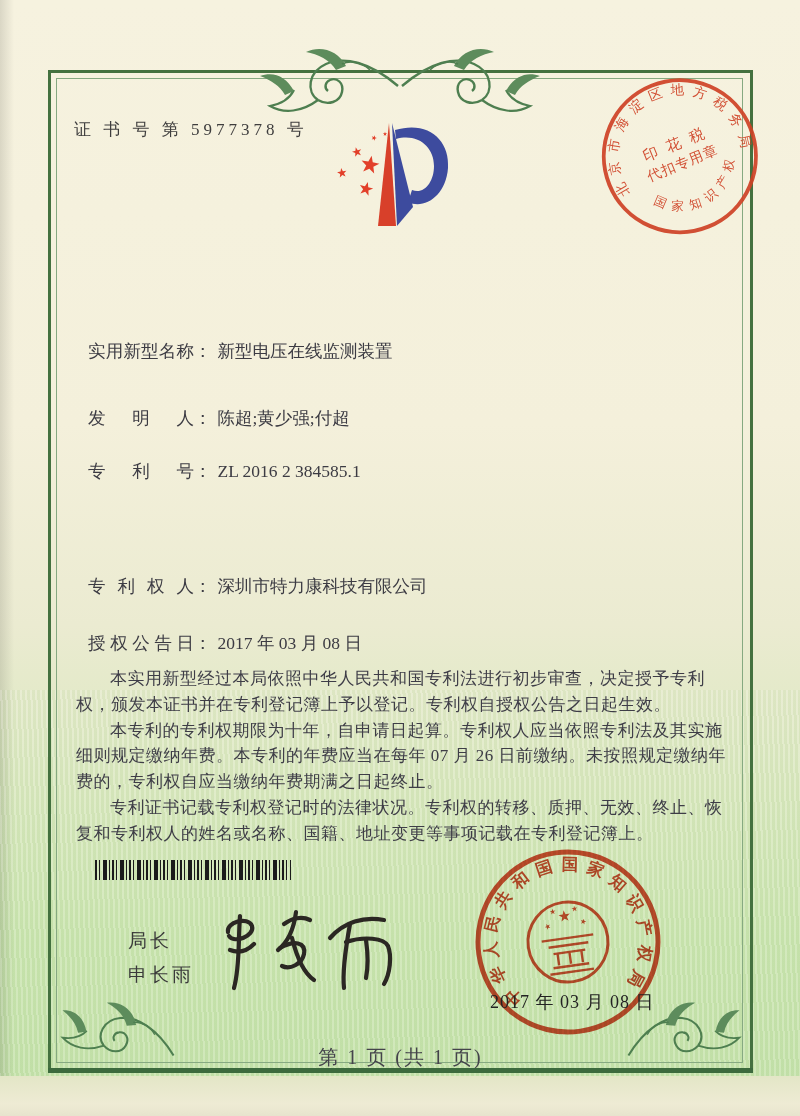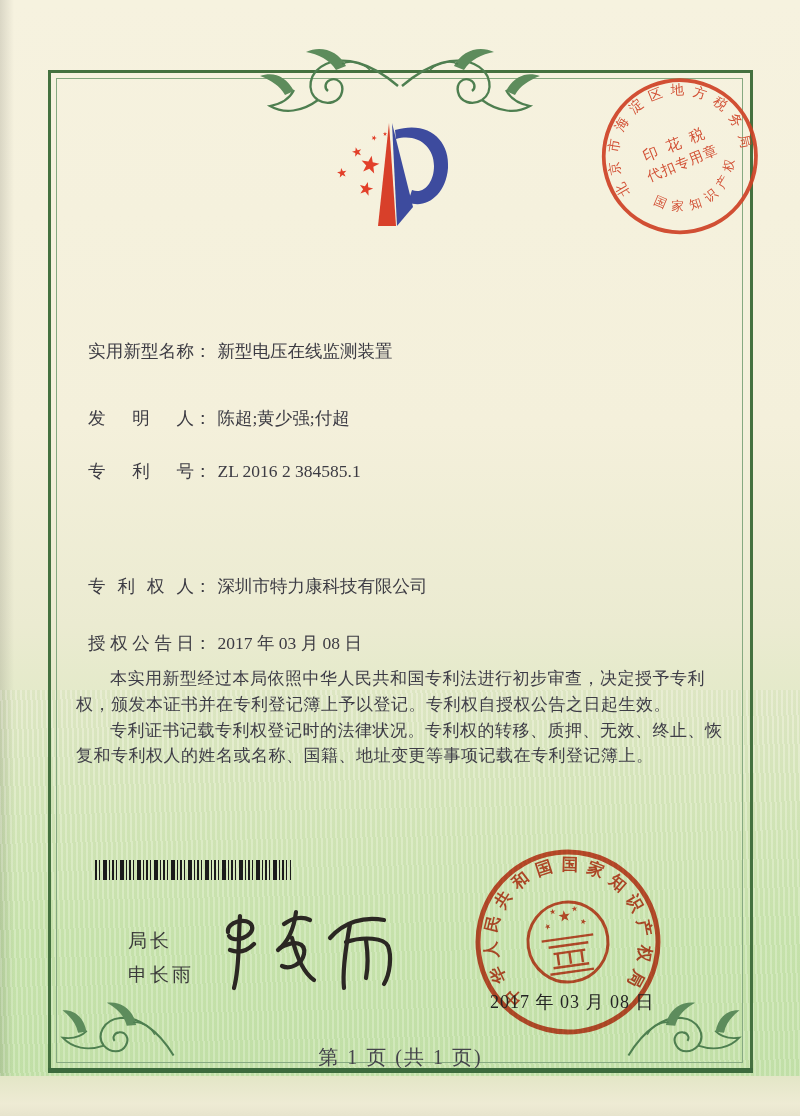--- a/index.html
+++ b/index.html
@@ -79,20 +79,21 @@
     <use href="#flourish" x="0" y="4"></use>
     <use href="#flourish" transform="translate(300,4) scale(-1,1)"></use>
   </svg>
   <svg class="orn" style="left:50px;top:988px" width="130" height="86" viewBox="0 0 150 80">
     <use href="#flourish" transform="rotate(18 75 40)"></use>
   </svg>
   <svg class="orn" style="left:622px;top:988px" width="130" height="86" viewBox="0 0 150 80">
     <use href="#flourish" transform="translate(150,0) scale(-1,1) rotate(18 75 40)"></use>
   </svg>
 
+  <div class="cert-no">证 书 号 第 5977378 号</div>
 
   <svg class="logo" width="150" height="118" viewBox="0 0 150 118">
     <path d="M73,10 C106,0 128,20 126,48 C124,76 102,90 86,82 L90,70 C102,75 112,62 112,46 C112,27 96,13 74,19 Z" fill="#3d4b9e"></path>
     <polygon points="70,3 75,106 91,87" fill="#3d4b9e"></polygon>
     <polygon points="67,3 56,106 74,106" fill="#d8402a"></polygon>
     <use href="#star" transform="translate(52,18) scale(0.28) rotate(20)" fill="#e2402a"></use>
     <use href="#star" transform="translate(63,14) scale(0.22)" fill="#e2402a"></use>
     <use href="#star" transform="translate(35,32) scale(0.5) rotate(-15)" fill="#e2402a"></use>
     <use href="#star" transform="translate(48,45) scale(0.95) rotate(10)" fill="#e2402a"></use>
     <use href="#star" transform="translate(20,53) scale(0.5) rotate(-10)" fill="#e2402a"></use>
@@ -111,20 +112,21 @@
   </div>
   <div class="field" style="top:574px">
     <span class="lbl">专利权人</span><span class="colon">：</span><span>深圳市特力康科技有限公司</span>
   </div>
   <div class="field" style="top:631px">
     <span class="lbl">授权公告日</span><span class="colon">：</span><span>2017 年 03 月 08 日</span>
   </div>
 
   <div class="paras">
     <p>本实用新型经过本局依照中华人民共和国专利法进行初步审查，决定授予专利权，颁发本证书并在专利登记簿上予以登记。专利权自授权公告之日起生效。</p>
+    <p>本专利的专利权期限为十年，自申请日起算。专利权人应当依照专利法及其实施细则规定缴纳年费。本专利的年费应当在每年 07 月 26 日前缴纳。未按照规定缴纳年费的，专利权自应当缴纳年费期满之日起终止。</p>
     <p>专利证书记载专利权登记时的法律状况。专利权的转移、质押、无效、终止、恢复和专利权人的姓名或名称、国籍、地址变更等事项记载在专利登记簿上。</p>
   </div>
 
   <div class="barcode"></div>
 
   <div class="director-title">局长</div>
   <div class="director-name">申长雨</div>
 
   <svg class="signature" width="200" height="100" viewBox="0 0 200 100">
     <g fill="none" stroke="#2b2723" stroke-width="4.2" stroke-linecap="round">

